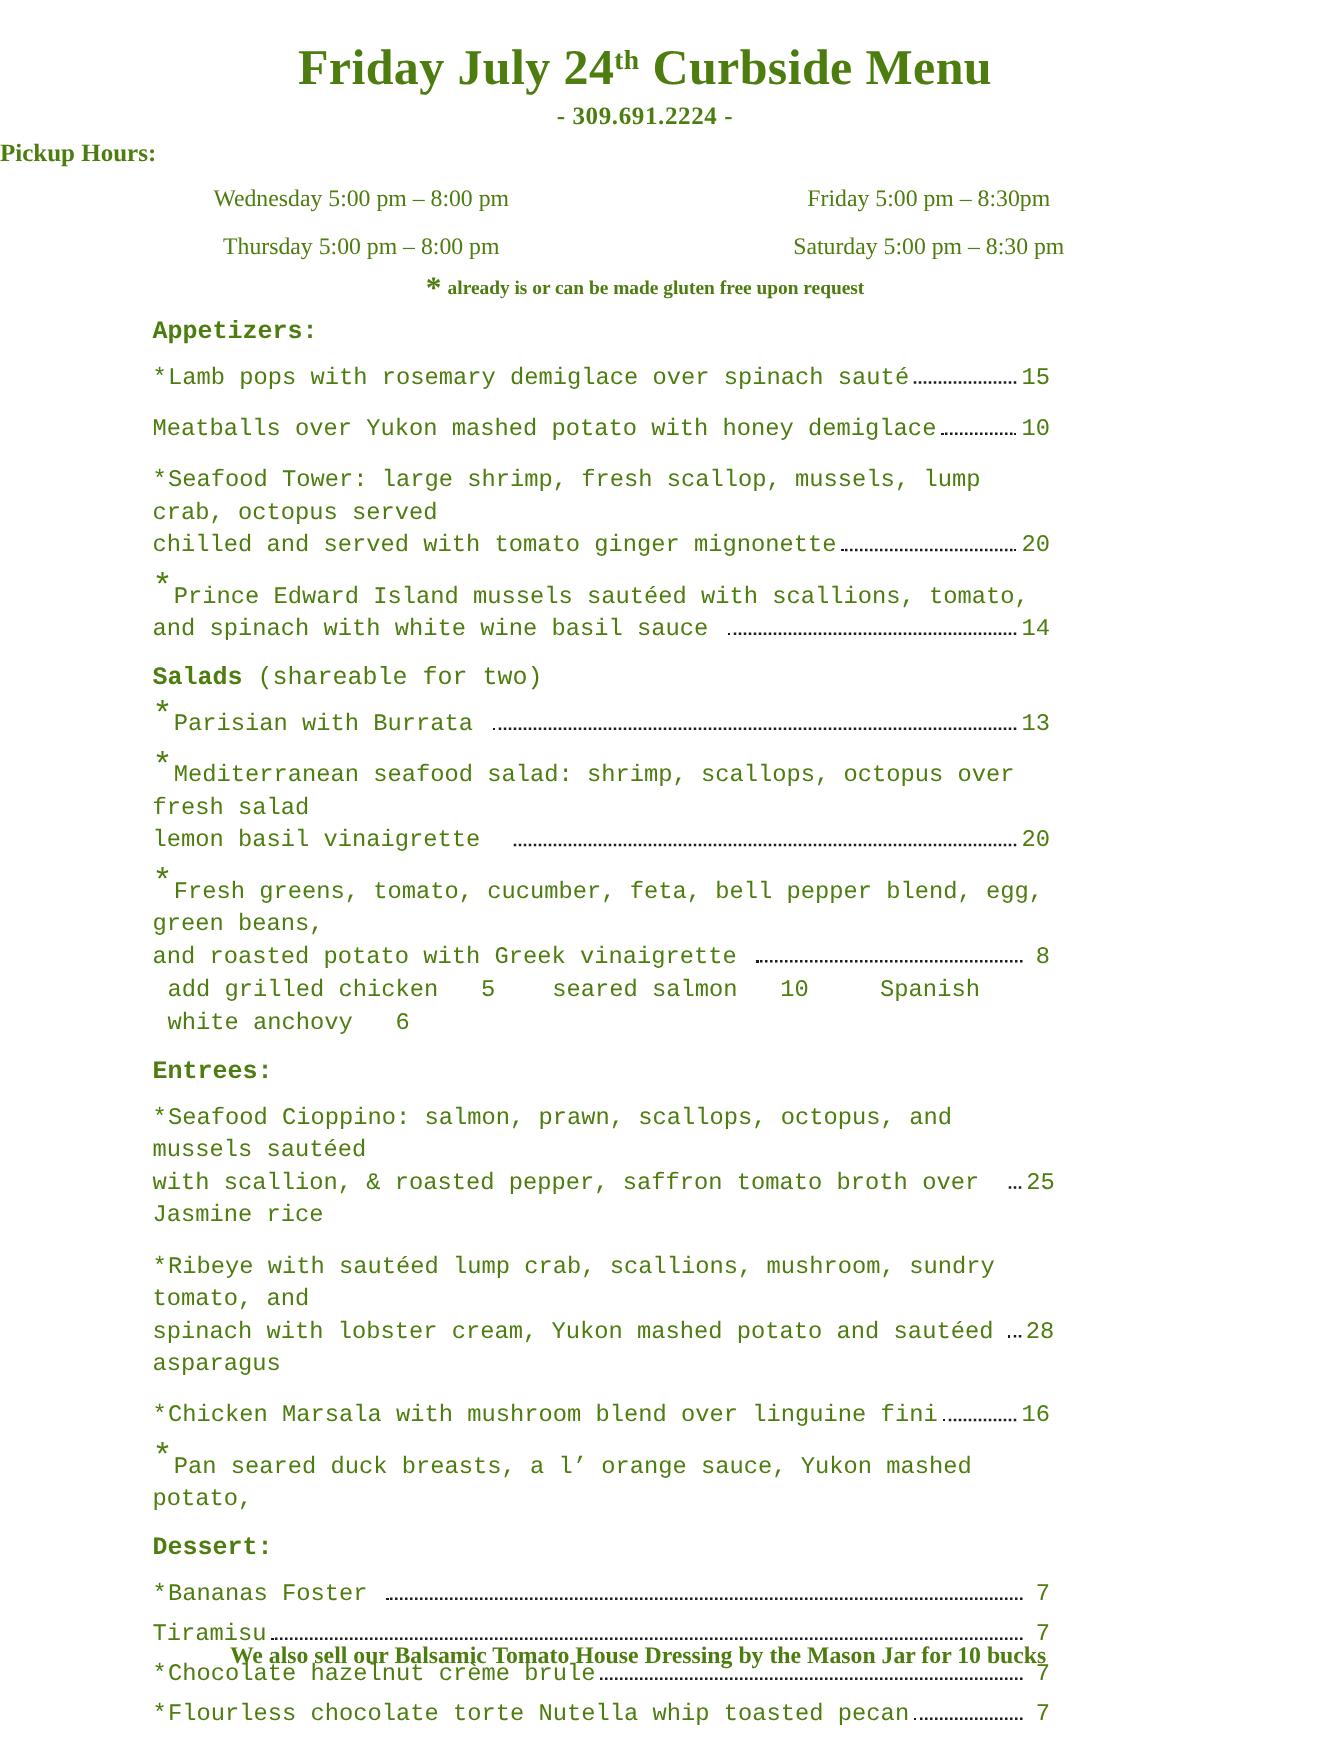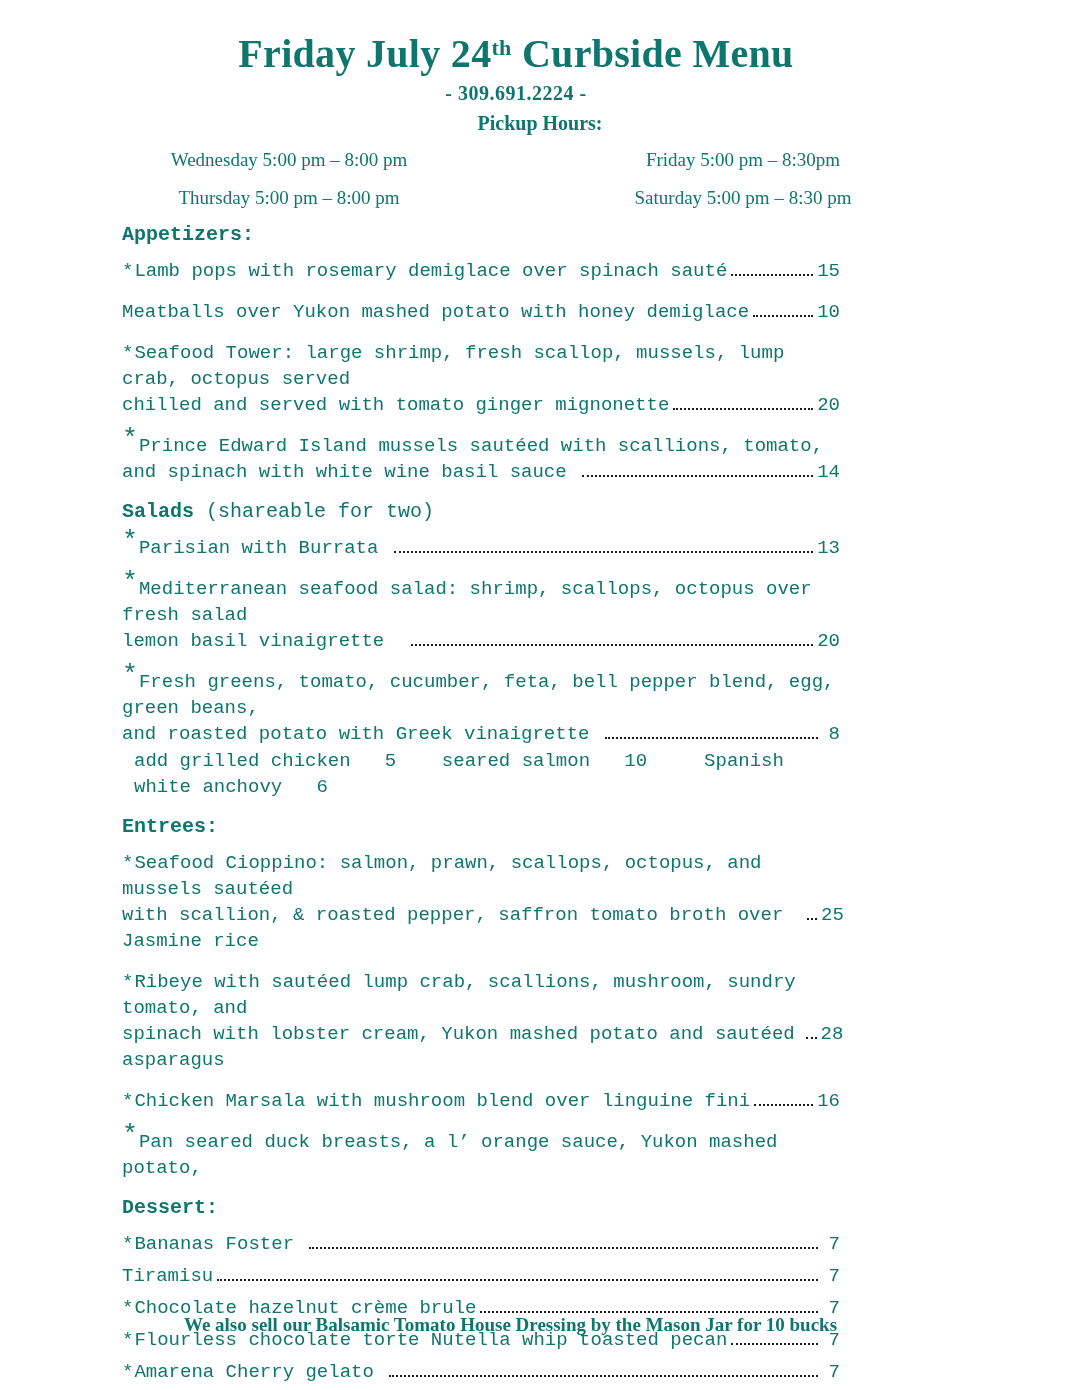--- a/index.html
+++ b/index.html
@@ -1,25 +1,25 @@
 <!DOCTYPE html>
 <html><head>
 <meta charset="utf-8">
 <style>
   * { box-sizing: border-box; }
   html, body { margin: 0; padding: 0; background: #ffffff; }
   .page {
-    width: 1032px; height: 1390px; background: #ffffff; color: #0f766e;
+    width: 1032px; height: 1390px; background: #ffffff; color: #4d7c0f;
     font-family: "Liberation Serif", "DejaVu Serif", serif;
     position: relative; padding-top: 30px; overflow: hidden;
   }
   .title { text-align: center; font-size: 40px; font-weight: 700; margin: 0; letter-spacing: 0.3px; }
   .title .sup { font-size: 0.55em; position: relative; top: -0.55em; }
   .phone { text-align: center; font-size: 20px; font-weight: 700; margin-top: 5px; letter-spacing: 0.5px; }
-  .pickup-label { text-align: center; font-size: 20px; font-weight: 700; margin-top: 7px; padding-left: 48px; }
+  .pickup-label { text-align: left; font-size: 20px; font-weight: 700; margin-top: 7px; }
   .hours { display: grid; grid-template-columns: 1fr 1fr; margin: 14px 70px 0 70px; row-gap: 13px; font-size: 19px; gap: 16px; }
   .hours .cell { text-align: center; }
   .gluten { text-align: center; margin-top: 13px; font-size: 15.5px; font-weight: 700; }
   .gluten .big-star { font-size: 25px; line-height: 0; vertical-align: -3px; margin-right: 5px; font-weight: 700; }
   .menu-body { margin: 10px 0 0 122px; width: 718px; font-family: Liberation Mono, monospace; }
   .section-heading { font-size: 20px; font-weight: 700; margin: 14px 0 12px 0; }
   .section-heading .heading-note { font-weight: 400; }
   .menu-item { margin-bottom: 15px; font-size: 19px; line-height: 26px; }
   .item-line.last { display: flex; align-items: baseline; }
   .item-text { white-space: pre-wrap; }
@@ -42,20 +42,21 @@
 
   <div class="pickup-label">Pickup Hours:</div>
 
   <div class="hours">
     <div class="cell">Wednesday 5:00 pm – 8:00 pm</div>
     <div class="cell">Friday 5:00 pm – 8:30pm</div>
     <div class="cell">Thursday 5:00 pm – 8:00 pm</div>
     <div class="cell">Saturday 5:00 pm – 8:30 pm</div>
   </div>
 
+  <div class="gluten"><span class="big-star">*</span><span>already is or can be made gluten free upon request</span></div>
 
   <div class="menu-body" id="sections">
       <section class="menu-section">
         <h2 class="section-heading"><span>Appetizers:</span></h2>
         <div class="menu-item">
           <div class="item-line last">
             <span class="item-text"><span class="star inline">*</span>Lamb pops with rosemary demiglace over spinach sauté</span>
             <span class="dots"></span>
             <span class="price">15</span>
           </div>

